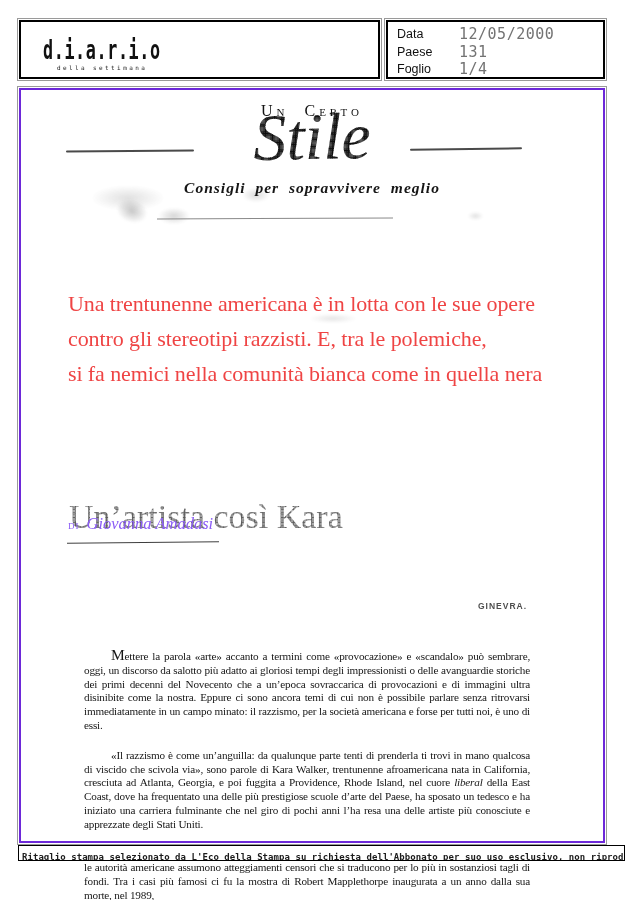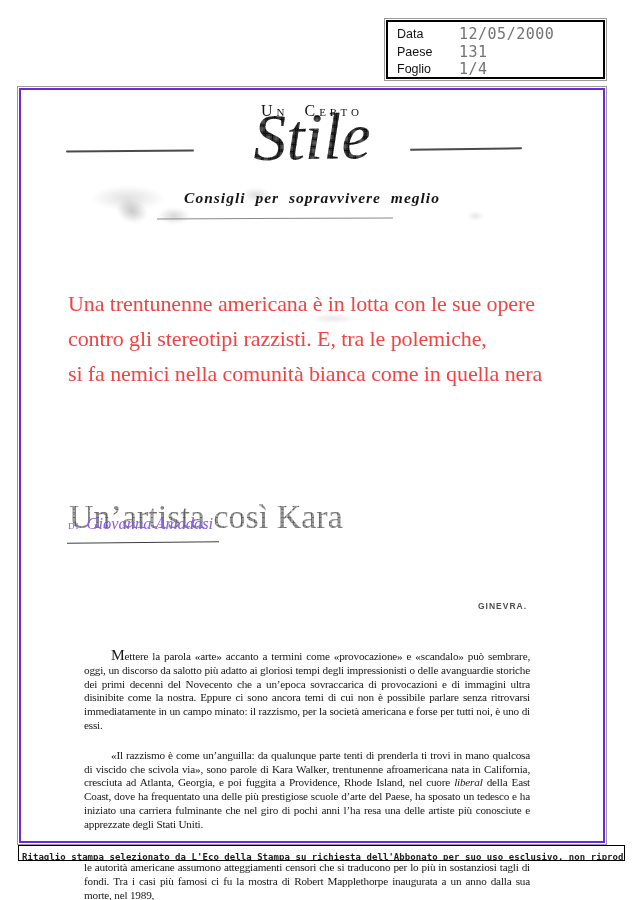--- a/index.html
+++ b/index.html
@@ -83,21 +83,21 @@
     font-style: italic;
     font-size: 66px; line-height: 1;
     transform: rotate(-1deg);
     color: #3c3c3c;
   }
   .rule { position: absolute; height: 2px; background: #4a4a4a; border-radius: 2px; }
   .rule-left  { left: 45px;  top: 60px; width: 128px; transform: rotate(-0.5deg); }
   .rule-right { left: 389px; top: 58px; width: 112px; transform: rotate(-0.7deg); }
 
   .tagline {
-    position: absolute; left: 0; top: 99px; width: 100%;
+    position: absolute; left: 0; top: 89px; width: 100%;
     text-align: center;
     font-style: italic; font-weight: 700;
     font-size: 15.5px; letter-spacing: 1px; word-spacing: 5px;
     color: #161616;
   }
   .tagline-rule {
     position: absolute; left: 136px; top: 128px; width: 236px; height: 1px;
     background: #8a8a8a; transform: rotate(-0.3deg);
   }
 
@@ -202,20 +202,26 @@
   .s3 { left: 138px; top: 118px; width: 30px; height: 16px; opacity: 0.40; }
   .s4 { left: 222px; top: 98px;  width: 26px; height: 14px; opacity: 0.35; }
   .s5 { left: 289px; top: 224px; width: 46px; height: 9px;  opacity: 0.25; }
   .s6 { left: 447px; top: 122px; width: 15px; height: 8px;  opacity: 0.30; }
 </style>
 </head>
 <body>
 
 <div class="page">
 
+  <div class="logo-box">
+    <div class="logo">
+      <span class="logo-main">d.i.a.r.i.o</span>
+      <span class="logo-sub">della settimana</span>
+    </div>
+  </div>
 
   <div class="data-box">
     <div class="data-row">
       <span class="data-label">Data</span>
       <span class="data-value">12/05/2000</span>
     </div>
     <div class="data-row">
       <span class="data-label">Paese</span>
       <span class="data-value">131</span>
     </div>

